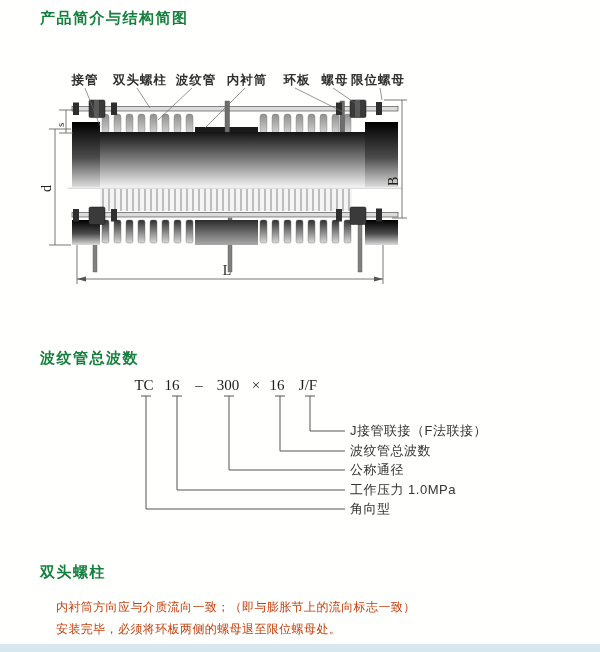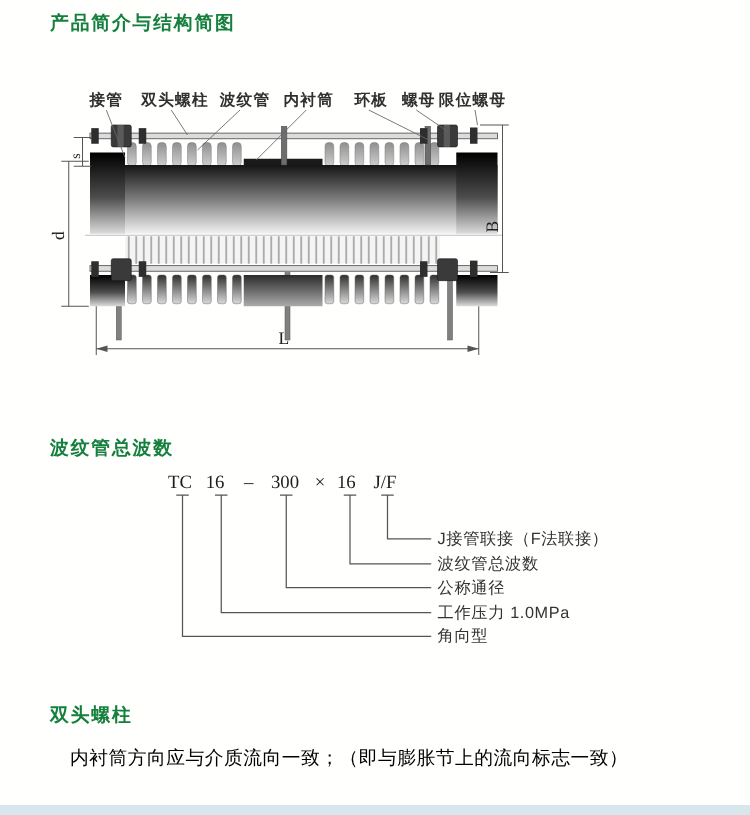--- a/index.html
+++ b/index.html
@@ -12,21 +12,21 @@
     position:absolute;left:40px;margin:0;
     color:#15803d;font-size:15px;font-weight:bold;letter-spacing:1.5px;
   }
   #title-intro{top:9px;}
   #title-code{top:349px;}
   #title-install{top:563px;}
   .diagram-svg{position:absolute;left:40px;top:68px;}
   .code-svg{position:absolute;left:130px;top:374px;}
   .install-text{
     position:absolute;left:56px;top:596px;width:500px;
-    font-size:15px;color:#000000;letter-spacing:0.4px;
+    font-size:12px;color:#c2410c;letter-spacing:0.4px;
   }
   .install-line{height:22px;line-height:22px;white-space:nowrap;}
   .footer-band{position:absolute;left:0;top:644px;width:600px;height:8px;background:#d8e6ee;}
   
   .plabel{font-family:"Liberation Sans",sans-serif;font-size:12.5px;font-weight:600;fill:#303030;letter-spacing:1px;}
   .dimtext{font-family:"Liberation Serif",serif;fill:#1f1f1f;}
   .codetok{font-family:"Liberation Serif",serif;font-size:15px;fill:#1c1c1c;}
   .callout{font-family:"Liberation Sans",sans-serif;font-size:13px;fill:#333;letter-spacing:0.5px;}
   .thin{stroke:#666;stroke-width:0.7;fill:none;}
   .dimline{stroke:#555;stroke-width:0.8;fill:none;}
@@ -230,15 +230,16 @@
     <text class="callout" x="220" y="100">公称通径</text>
     <text class="callout" x="220" y="120">工作压力 1.0MPa</text>
     <text class="callout" x="220" y="139">角向型</text>
   </g>
 </svg>
 
 <h2 class="section-title" id="title-install">双头螺柱</h2>
 
 <div class="install-text">
   <div class="install-line">内衬筒方向应与介质流向一致；（即与膨胀节上的流向标志一致）</div>
+  <div class="install-line">安装完毕，必须将环板两侧的螺母退至限位螺母处。</div>
 </div>
 
 <div class="footer-band"></div>
 
 </body></html>

